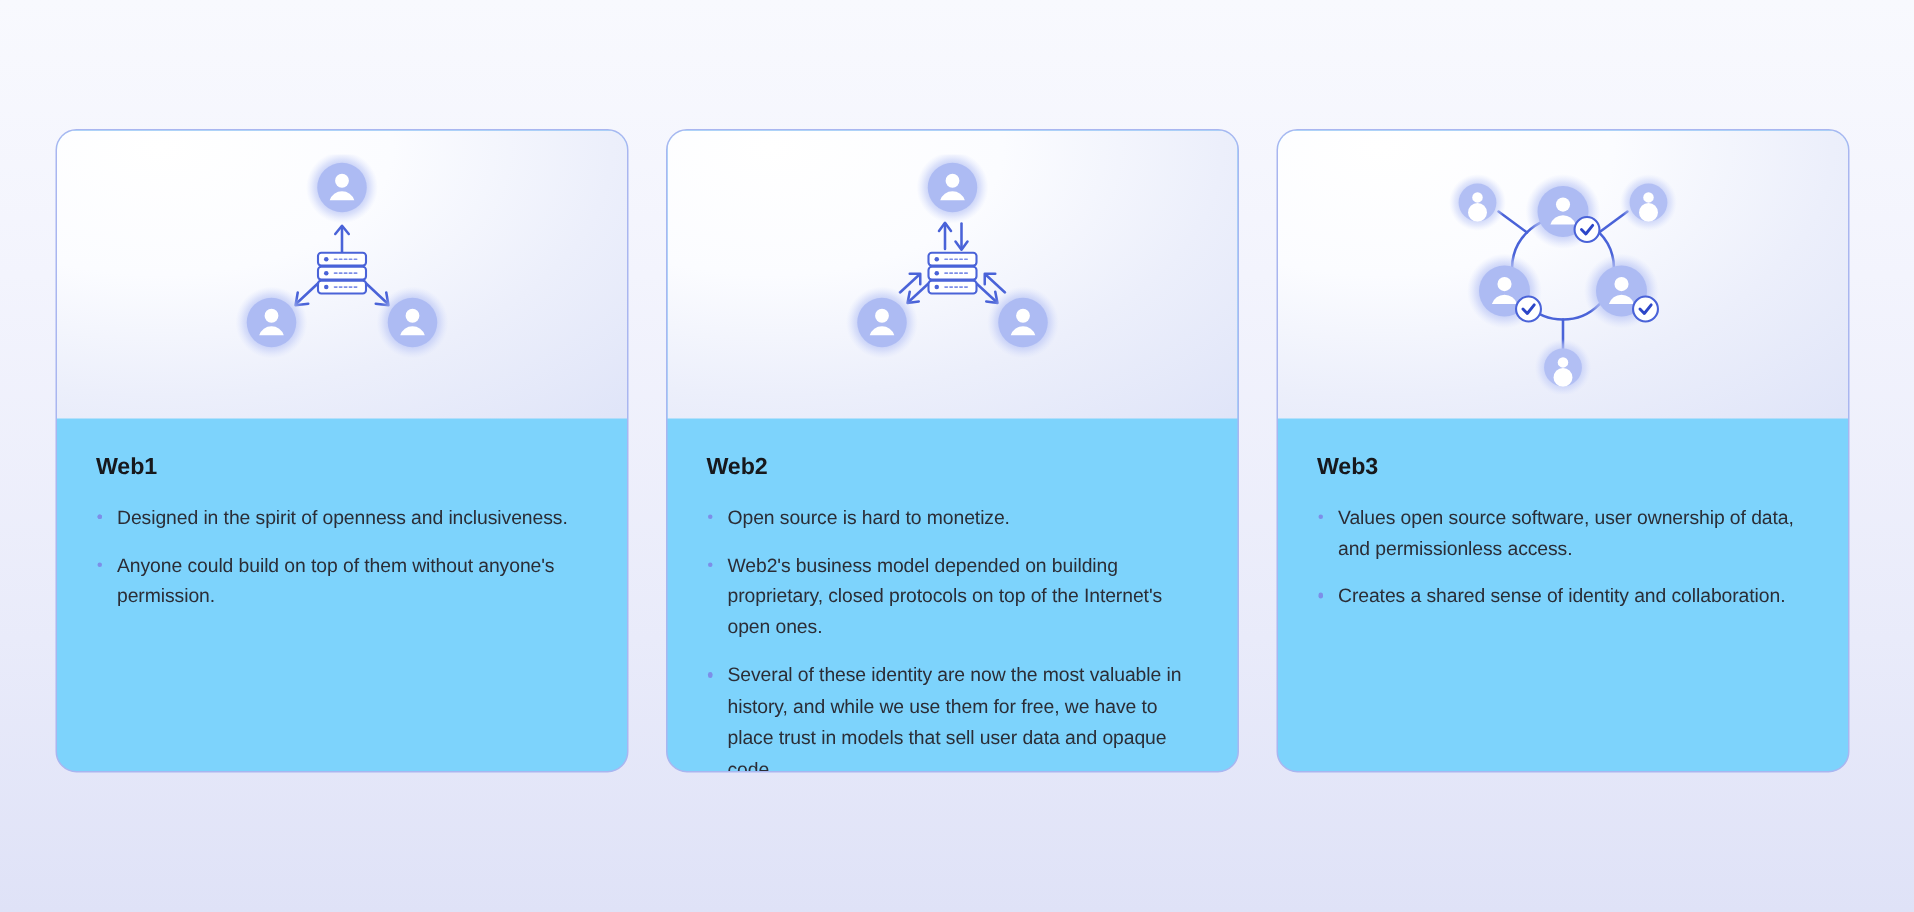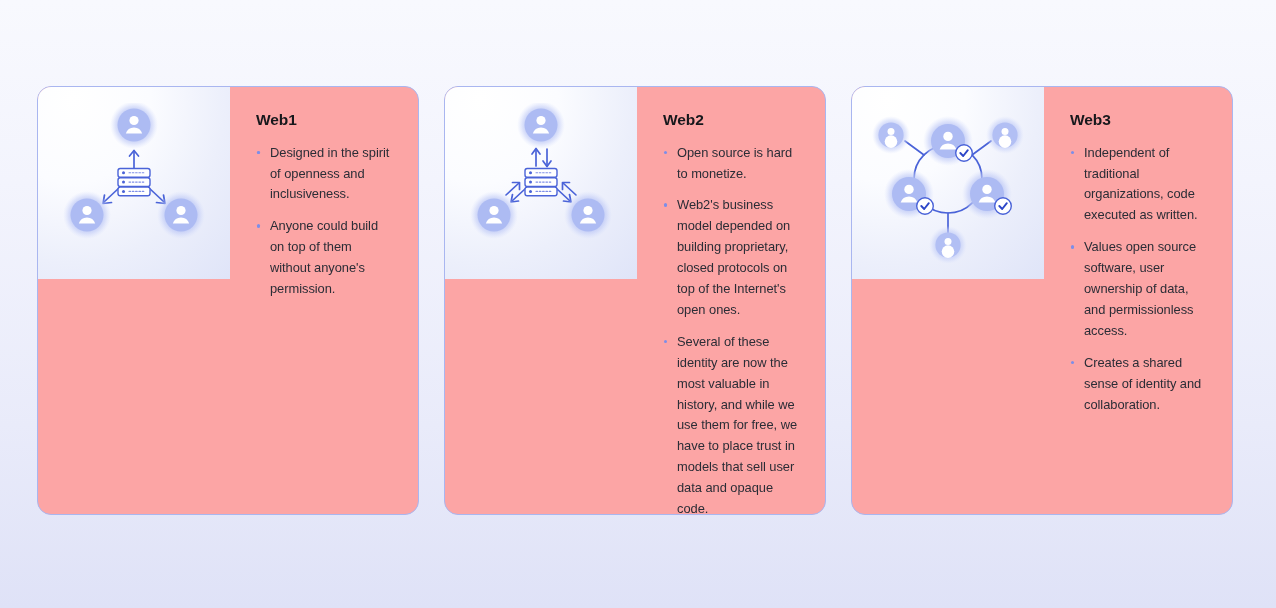--- a/index.html
+++ b/index.html
@@ -28,26 +28,26 @@
     top: 86px;
     width: 1196px;
     display: flex;
     gap: 25px;
   }
 
   .card {
     width: 392px;
     height: 429px;
     box-sizing: border-box;
-    background: #fca5a5;
+    background: #7dd3fc;
     border: 1px solid #a9b6f0;
     border-radius: 14px;
     overflow: hidden;
     display: flex;
-    flex-direction: row;
+    flex-direction: column;
     position: relative;
   }
 
   
   .illus {
     position: relative;
     height: 192px;
     flex: 0 0 192px;
     background:
       radial-gradient(120% 130% at 18% 6%, #ffffff 0%, #fbfcff 34%, #eceffb 66%, #dfe4f8 100%);
@@ -320,21 +320,20 @@
             <g>
               <circle cx="170" cy="103" r="8.3" fill="#ffffff" stroke="#4a63d8" stroke-width="1.4"></circle>
               <polyline points="166.3,103 169.2,106 173.8,100.2" fill="none" stroke="#2c46c8" stroke-width="1.9" stroke-linecap="round" stroke-linejoin="round"></polyline>
             </g>
           </g>
         </svg>
       </div>
       <div class="card-body">
         <h3 class="card-title">Web3</h3>
         <ul class="bullets">
-          <li><span class="dot"></span><span>Independent of traditional organizations, code executed as written.</span></li>
           <li><span class="dot"></span><span>Values open source software, user ownership of data, and permissionless access.</span></li>
           <li><span class="dot"></span><span>Creates a shared sense of identity and collaboration.</span></li>
         </ul>
       </div>
     </div>
 
   </div>
 </div>
 
 </body></html>

